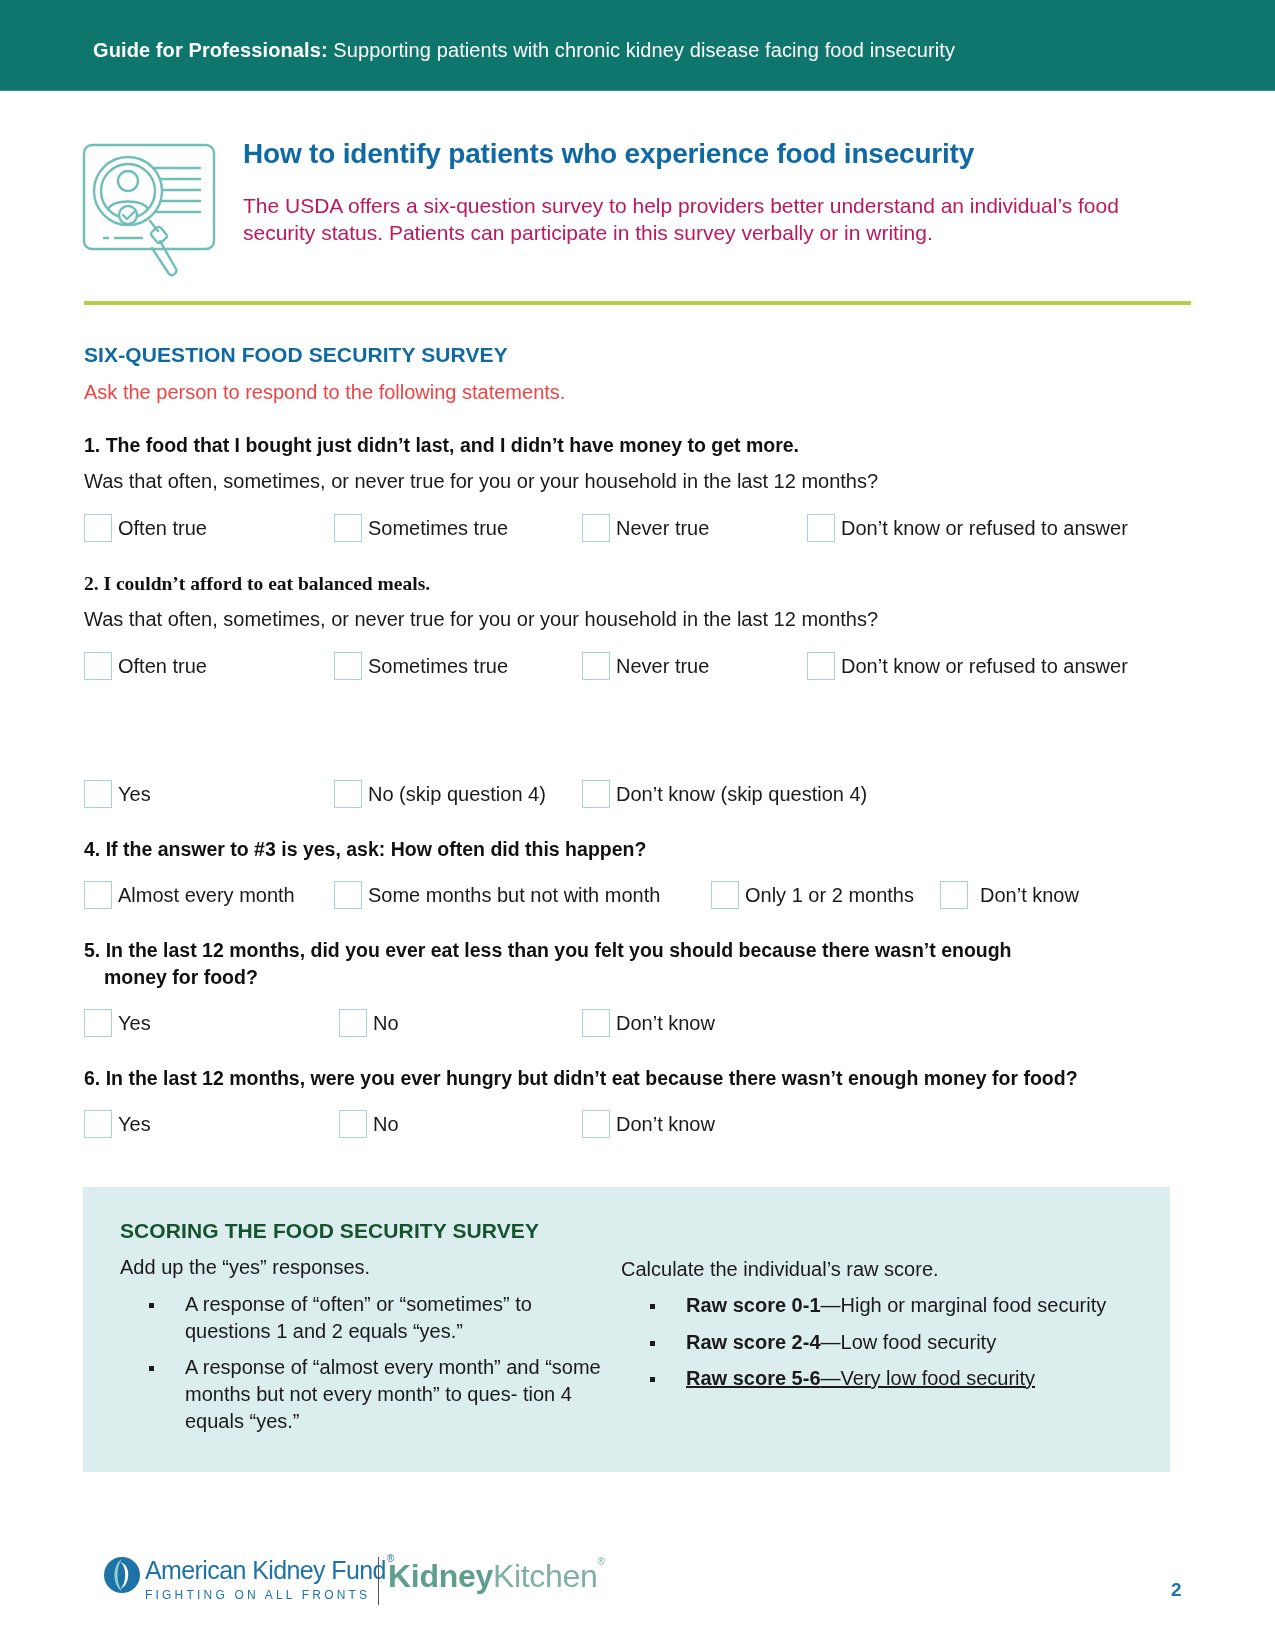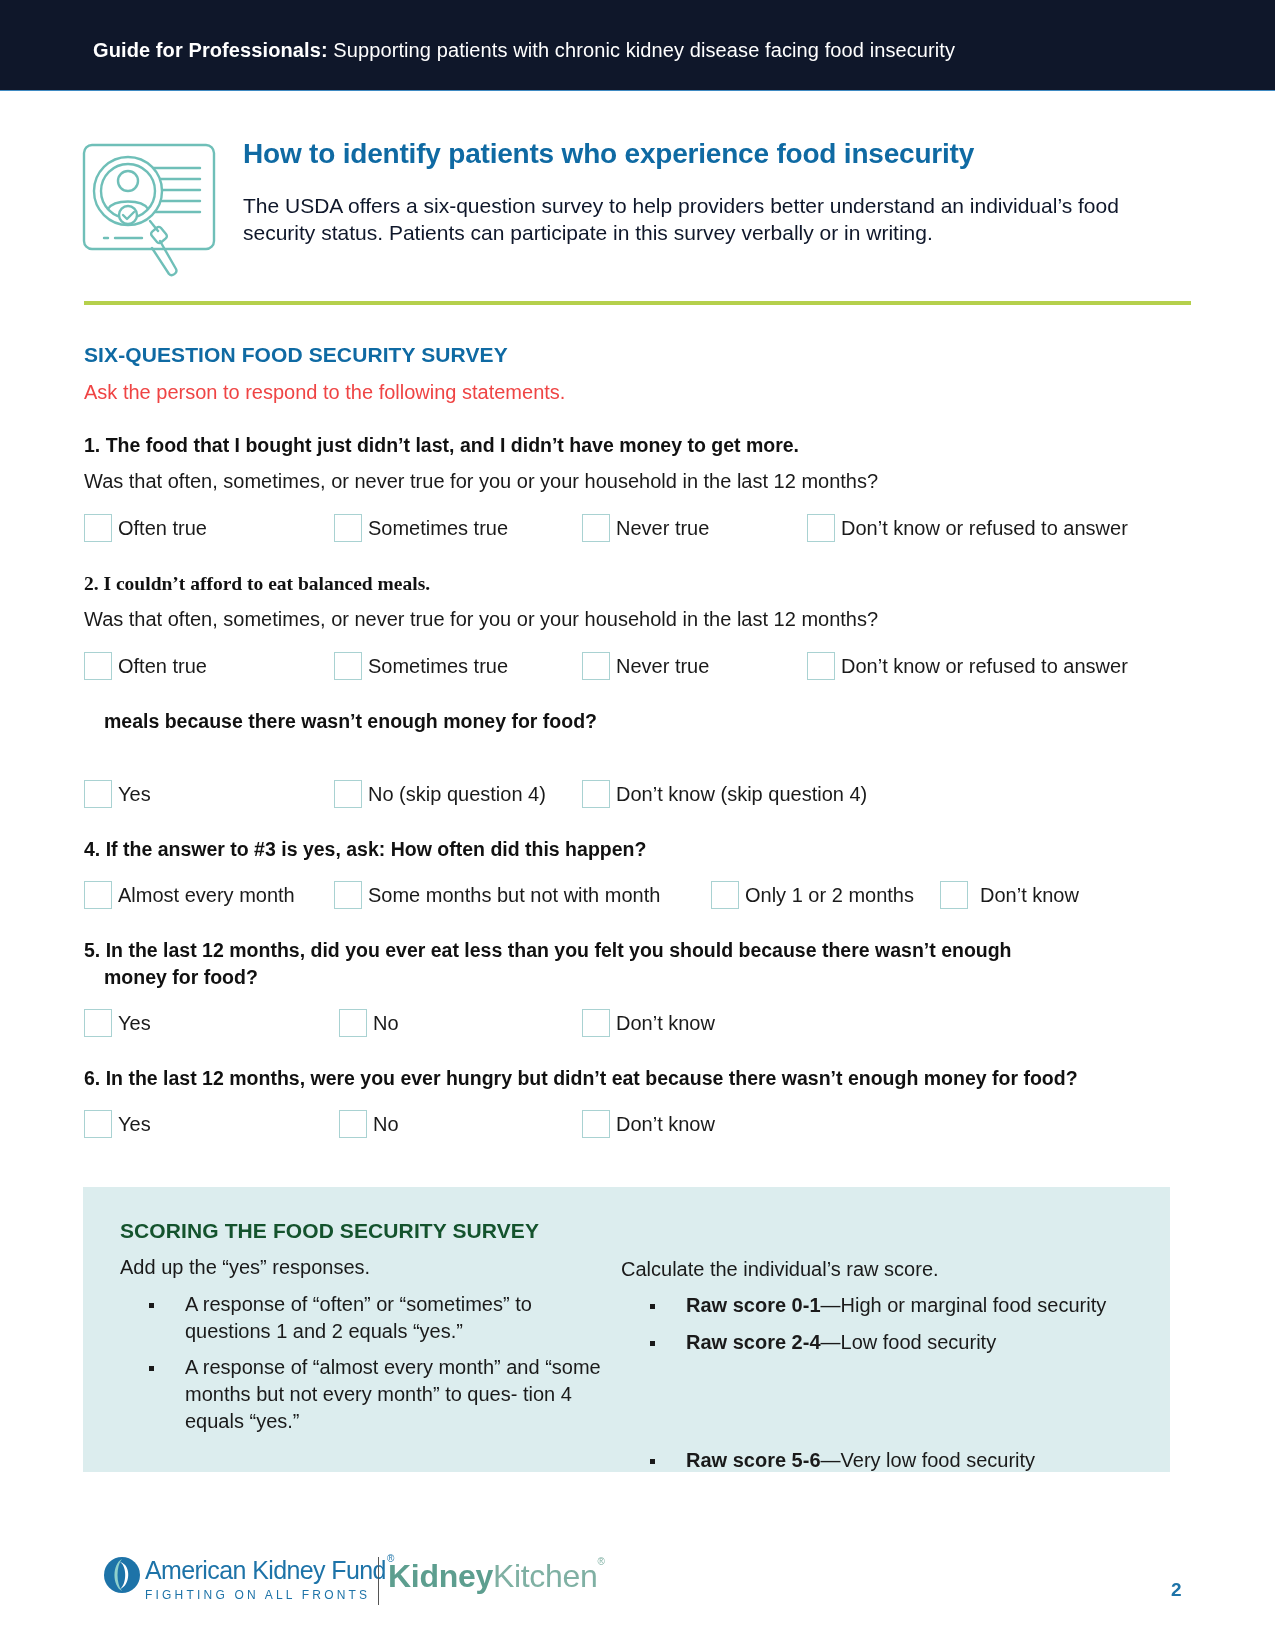--- a/index.html
+++ b/index.html
@@ -1,25 +1,25 @@
 <!DOCTYPE html>
 <html><head>
   <meta charset="utf-8">
   <style>
     * { box-sizing: border-box; margin: 0; padding: 0; }
     html, body { width: 1275px; height: 1650px; background: #ffffff; }
     body { position: relative; font-family: "Liberation Sans", sans-serif; color: #1a1a1a; overflow: hidden; }
 
-    .header-bar { position: absolute; left: 0; top: 0; width: 1275px; height: 91px; background: #0f172a; border-bottom: 1px solid #3f8ac2; }
+    .header-bar { position: absolute; left: 0; top: 0; width: 1275px; height: 91px; background: #0f766e; border-bottom: 1px solid #3f8ac2; }
     .header-text { position: absolute; left: 93px; top: 39px; font-size: 20px; color: #ffffff; letter-spacing: 0.1px; white-space: nowrap; }
     .header-text b { font-weight: bold; }
 
     .intro-icon { position: absolute; left: 82px; top: 143px; width: 136px; height: 138px; }
     .intro-title { position: absolute; left: 243px; top: 138px; font-size: 28px; font-weight: bold; color: #0f6aa3; white-space: nowrap; letter-spacing: -0.2px; }
-    .intro-body { position: absolute; left: 243px; top: 192px; width: 920px; font-size: 21px; line-height: 27px; color: #0f172a; }
+    .intro-body { position: absolute; left: 243px; top: 192px; width: 920px; font-size: 21px; line-height: 27px; color: #be185d; }
 
     .rule { position: absolute; left: 84px; top: 301px; width: 1107px; height: 4px; background: #b5d04c; }
 
     .section-title { position: absolute; left: 84px; top: 343px; font-size: 21px; font-weight: bold; color: #0f6aa3; letter-spacing: 0.1px; white-space: nowrap; }
     .section-sub { position: absolute; left: 84px; top: 381px; font-size: 20px; color: #ef4444; white-space: nowrap; }
 
     .q { position: absolute; left: 84px; font-size: 19.5px; font-weight: bold; color: #111; line-height: 27px; }
     .q .cont { display: block; padding-left: 20px; }
     .qsub { position: absolute; left: 84px; font-size: 20px; color: #1a1a1a; white-space: nowrap; }
 
@@ -114,21 +114,20 @@
 <label class="opt" style="left:582px; top:652px;">
     <span class="box"></span>
     <span class="opt-label">Never true</span>
   </label>
 <label class="opt" style="left:807px; top:652px;">
     <span class="box"></span>
     <span class="opt-label">Don’t know or refused to answer</span>
   </label>
 
 <div class="q" style="top:708px;">
-  <span class="cont">meals because there wasn’t enough money for food?</span>
 </div>
 <label class="opt" style="left:84px; top:780px;">
     <span class="box"></span>
     <span class="opt-label">Yes</span>
   </label>
 <label class="opt" style="left:334px; top:780px;">
     <span class="box"></span>
     <span class="opt-label">No (skip question 4)</span>
   </label>
 <label class="opt" style="left:582px; top:780px;">
@@ -187,21 +186,21 @@
 
 <div class="score-box"></div>
 <div class="score-title">SCORING THE FOOD SECURITY SURVEY</div>
 <div class="score-left-intro">Add up the “yes” responses.</div>
 <div class="bullet" style="left:185px; top:1291px; width:400px;"><span class="dot"></span><span>A response of “often” or “sometimes” to questions 1 and 2 equals “yes.”</span></div>
 <div class="bullet" style="left:185px; top:1354px; width:420px;"><span class="dot"></span><span>A response of “almost every month” and “some months but not every month” to ques- tion 4 equals “yes.”</span></div>
 
 <div class="score-right-intro">Calculate the individual’s raw score.</div>
 <div class="bullet" style="left:686px; top:1292px; white-space:nowrap;"><span class="dot"></span><b>Raw score 0-1</b><span>—High or marginal food security</span></div>
 <div class="bullet" style="left:686px; top:1329px; white-space:nowrap;"><span class="dot"></span><b>Raw score 2-4</b><span>—Low food security</span></div>
-<div class="bullet" style="left:686px; top:1447px; white-space:nowrap;"><span class="dot"></span><b>Raw score 5-6</b><span>—Very low food security</span></div>
+<div class="bullet" style="left:686px; top:1365px; white-space:nowrap;text-decoration:underline;"><span class="dot"></span><b>Raw score 5-6</b><span>—Very low food security</span></div>
 
 <div class="footer-logo">
   <svg class="akf-mark" viewBox="0 0 38 38">
     <circle cx="19" cy="19" r="18" fill="#1d73a8"></circle>
     <path d="M19 3 C 9 8, 9 30, 19 35 C 13 28, 13 10, 19 3 Z" fill="#8fd0cc"></path>
     <path d="M17 6 C 24 10, 24 28, 17 33 C 27 30, 29 9, 17 6 Z" fill="#ffffff"></path>
   </svg>
   <div class="akf-name"><span>American Kidney Fund</span><span class="akf-reg">®</span></div>
   <div class="akf-tag">FIGHTING ON ALL FRONTS</div>
   <div class="logo-divider"></div>

